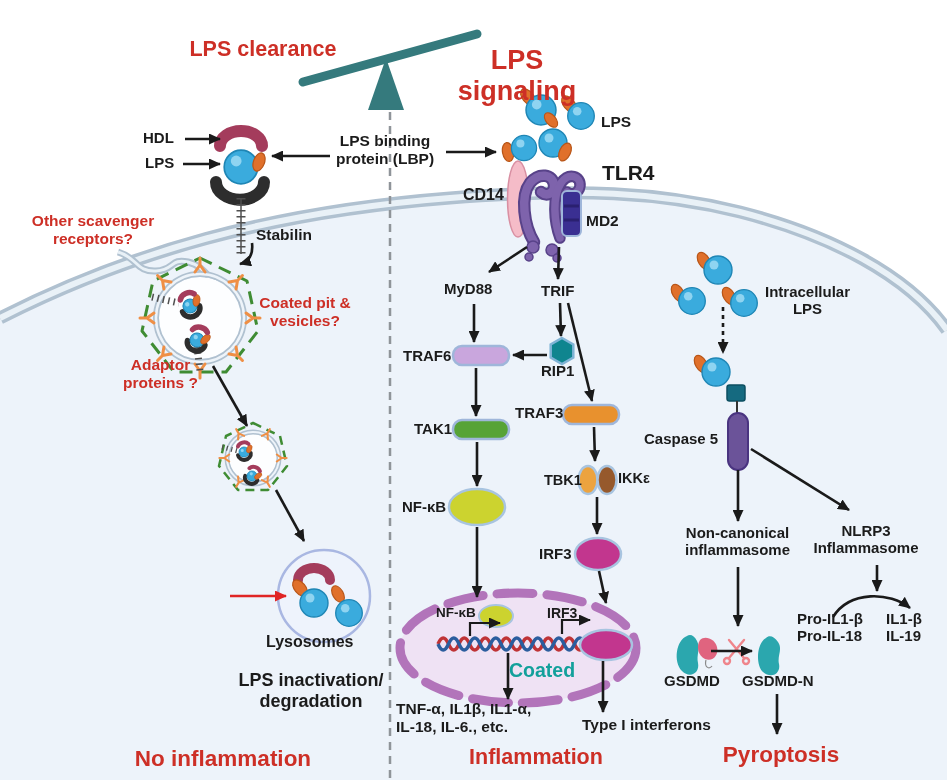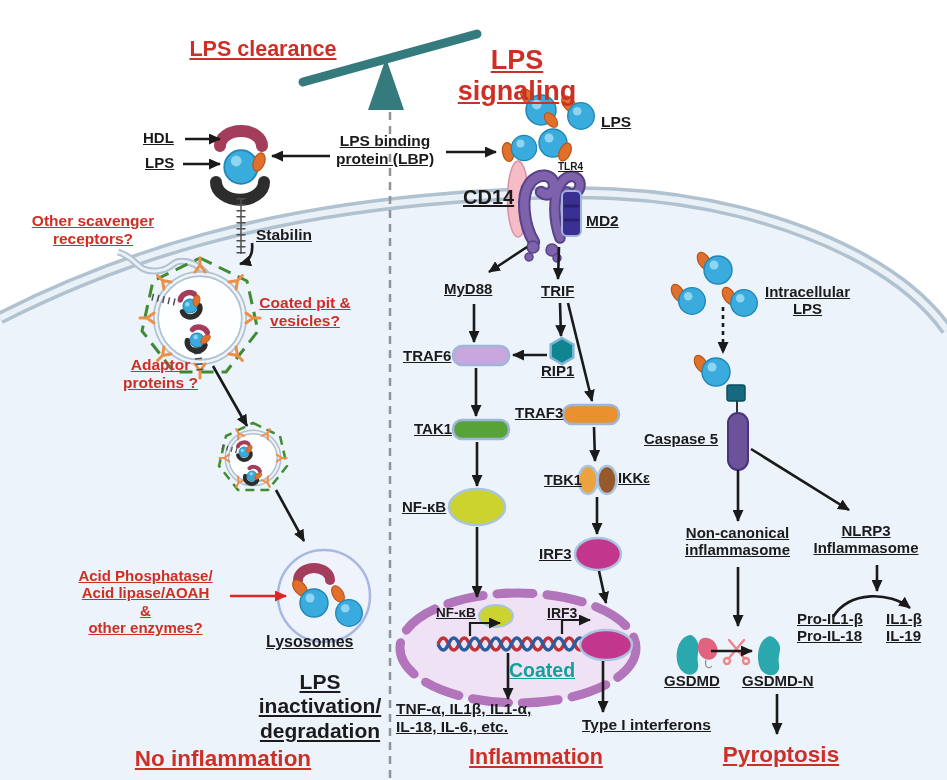--- a/index.html
+++ b/index.html
@@ -1,19 +1,19 @@
 <!DOCTYPE html>
 <html><head>
 <meta charset="utf-8">
 <style>
   html,body{margin:0;padding:0;background:#fff;}
   #stage{position:relative;width:947px;height:780px;background:#ffffff;overflow:hidden;}
   #stage svg.art{position:absolute;left:0;top:0;}
   .lbl{position:absolute;font:700 15px "Liberation Sans",sans-serif;color:#1b1b1b;
-       line-height:1.16;white-space:pre-line;text-decoration:underline;}
+       line-height:1.16;white-space:pre-line;}
   .c{text-align:center;}
   .red{color:#cd2f26;}
   .teal{color:#12a09b;}
 </style>
 </head>
 <body>
 
 <div id="stage">
 
 <svg class="art" width="947" height="780" viewBox="0 0 947 780">
@@ -230,32 +230,28 @@
 <div class="lbl" style="left:145px;top:154px">LPS</div>
 <div class="lbl c" style="left:323px;top:132px;width:124px;font-size:15.5px">LPS binding
 protein (LBP)</div>
 <div class="lbl red c" style="left:18px;top:212px;width:150px;font-size:15.5px">Other scavenger
 receptors?</div>
 <div class="lbl" style="left:256px;top:226px;font-size:15.5px">Stabilin</div>
 <div class="lbl red c" style="left:250px;top:294px;width:110px;font-size:15.5px">Coated pit &amp;
 vesicles?</div>
 <div class="lbl red c" style="left:113px;top:356px;width:95px;font-size:15.5px">Adaptor
 proteins ?</div>
-<div class="lbl red c" style="left:58px;top:567px;width:175px;font-size:15px">Acid Phosphatase/
-Acid lipase/AOAH
-&amp;
-other enzymes?</div>
 <div class="lbl" style="left:266px;top:633px;font-size:16px">Lysosomes</div>
-<div class="lbl c" style="left:247px;top:670px;width:146px;font-size:21px">LPS inactivation/
+<div class="lbl c" style="left:238px;top:670px;width:146px;font-size:18px">LPS inactivation/
 degradation</div>
 <div class="lbl red c" style="left:118px;top:746px;width:210px;font-size:22.5px">No inflammation</div>
 
 <div class="lbl" style="left:601px;top:113px;font-size:15.5px">LPS</div>
-<div class="lbl" style="left:558px;top:161px;font-size:10px">TLR4</div>
-<div class="lbl" style="left:463px;top:186px;font-size:20px">CD14</div>
+<div class="lbl" style="left:602px;top:161px;font-size:21px">TLR4</div>
+<div class="lbl" style="left:463px;top:186px;font-size:16px">CD14</div>
 <div class="lbl" style="left:586px;top:212px;font-size:15.5px">MD2</div>
 <div class="lbl" style="left:444px;top:280px">MyD88</div>
 <div class="lbl" style="left:541px;top:282px">TRIF</div>
 <div class="lbl" style="left:403px;top:347px">TRAF6</div>
 <div class="lbl" style="left:541px;top:362px">RIP1</div>
 <div class="lbl" style="left:515px;top:404px">TRAF3</div>
 <div class="lbl" style="left:414px;top:420px">TAK1</div>
 <div class="lbl" style="left:402px;top:498px">NF-κB</div>
 <div class="lbl" style="left:544px;top:472px;font-size:14.5px">TBK1</div>
 <div class="lbl" style="left:618px;top:470px;font-size:14.5px">IKKε</div>

